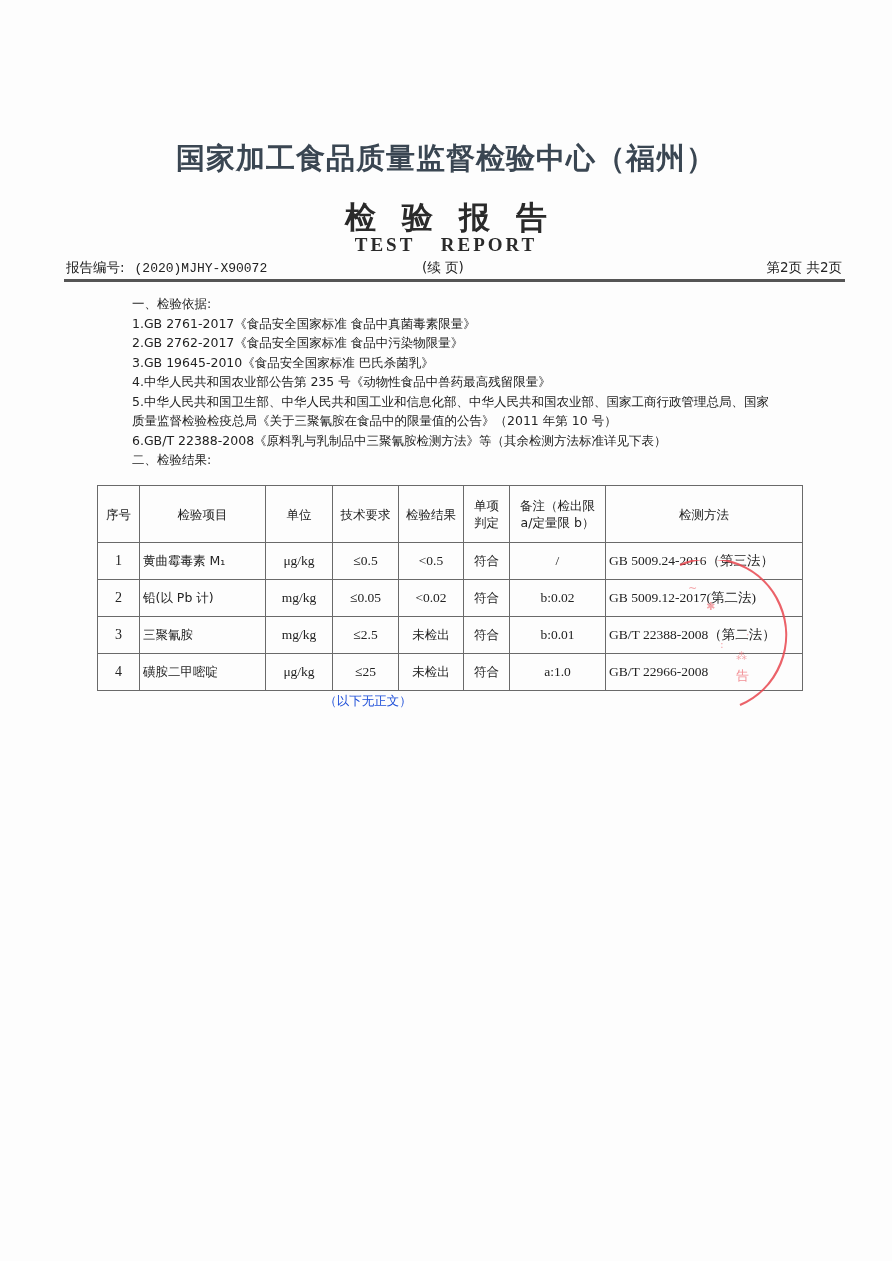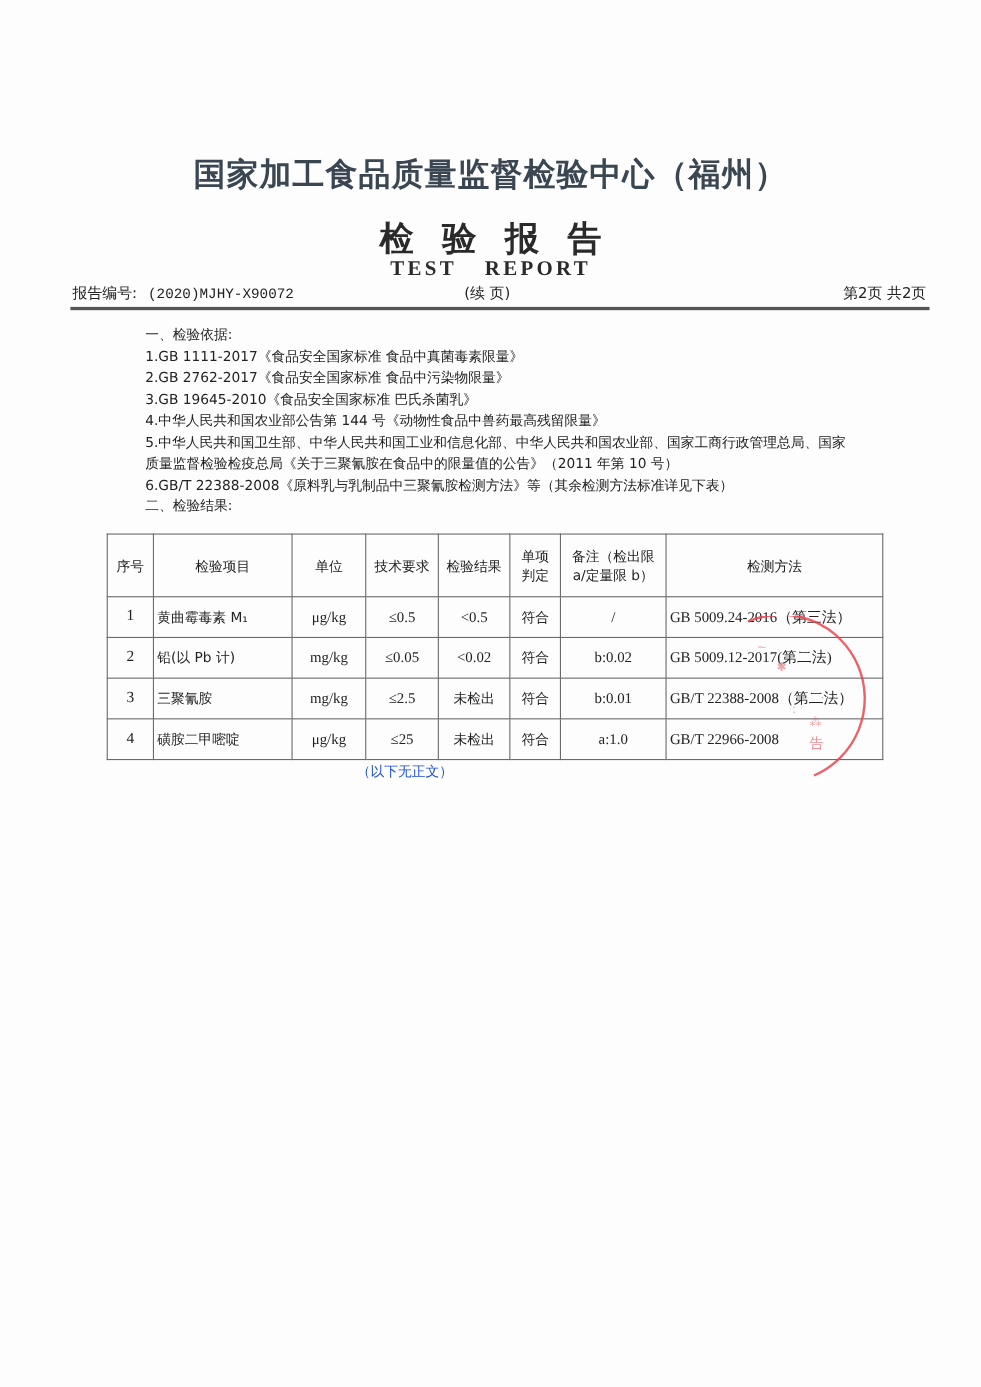--- a/index.html
+++ b/index.html
@@ -203,24 +203,24 @@
       <span>报告编号:</span><span class="code">(2020)MJHY-X90072</span>
     </span>
     <span class="cont">(续 页)</span>
     <span class="pages">第2页  共2页</span>
   </div>
 
   <div class="rule"></div>
 
   <div class="basis">
     <span class="line">一、检验依据:</span>
-    <span class="line">1.GB 1111-2017《食品安全国家标准 食品中真菌毒素限量》</span>
+    <span class="line">1.GB 2761-2017《食品安全国家标准 食品中真菌毒素限量》</span>
     <span class="line">2.GB 2762-2017《食品安全国家标准 食品中污染物限量》</span>
     <span class="line">3.GB 19645-2010《食品安全国家标准 巴氏杀菌乳》</span>
-    <span class="line">4.中华人民共和国农业部公告第 144 号《动物性食品中兽药最高残留限量》</span>
+    <span class="line">4.中华人民共和国农业部公告第 235 号《动物性食品中兽药最高残留限量》</span>
     <span class="line wrap" style="width:640px;">5.中华人民共和国卫生部、中华人民共和国工业和信息化部、中华人民共和国农业部、国家工商行政管理总局、国家质量监督检验检疫总局《关于三聚氰胺在食品中的限量值的公告》（2011 年第 10 号）</span>
     <span class="line">6.GB/T 22388-2008《原料乳与乳制品中三聚氰胺检测方法》等（其余检测方法标准详见下表）</span>
     <span class="line">二、检验结果:</span>
   </div>
 
   <table class="results">
     <colgroup>
       <col style="width:42px">
       <col style="width:126px">
       <col style="width:67px">

